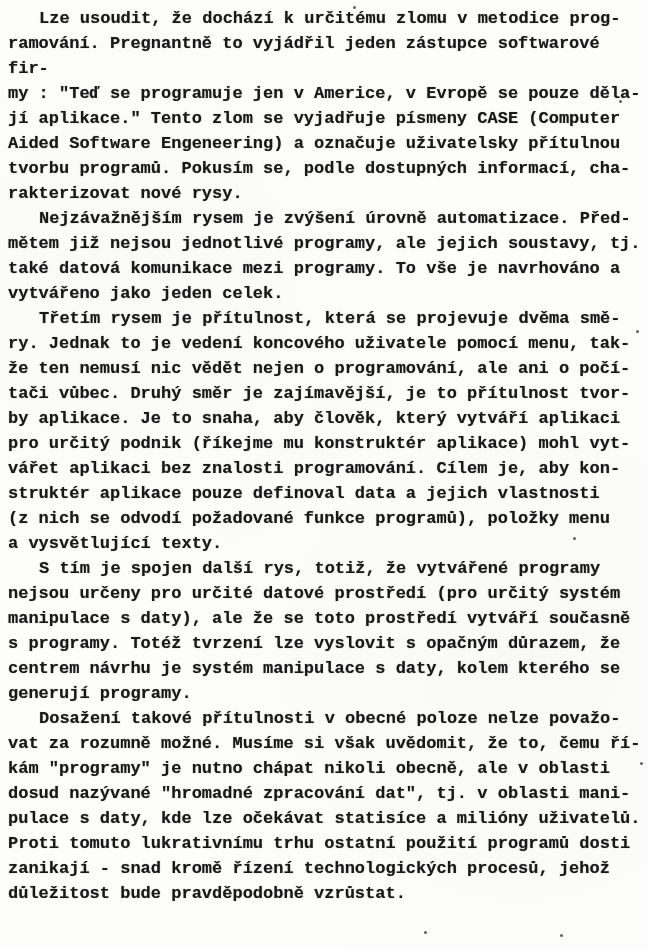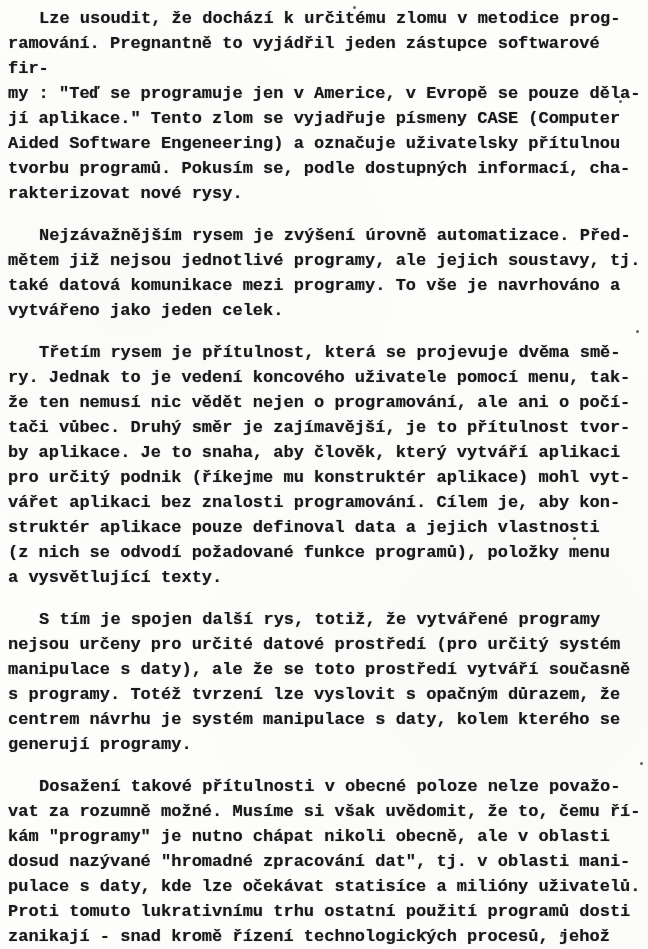--- a/index.html
+++ b/index.html
@@ -27,21 +27,20 @@
     text-shadow: 0 0 1px rgba(20,20,20,0.55);
   }
   .page p {
     margin: 0;
     line-height: 25px;
     white-space: pre-line;
     text-indent: 31px;
     letter-spacing: 0;
   }
   .page p + p {
-    margin-top: 17px;
   }
   .speck {
     position: absolute;
     background: #2a2a2a;
     border-radius: 50%;
     opacity: 0.75;
   }
 </style>
 </head>
 <body>

